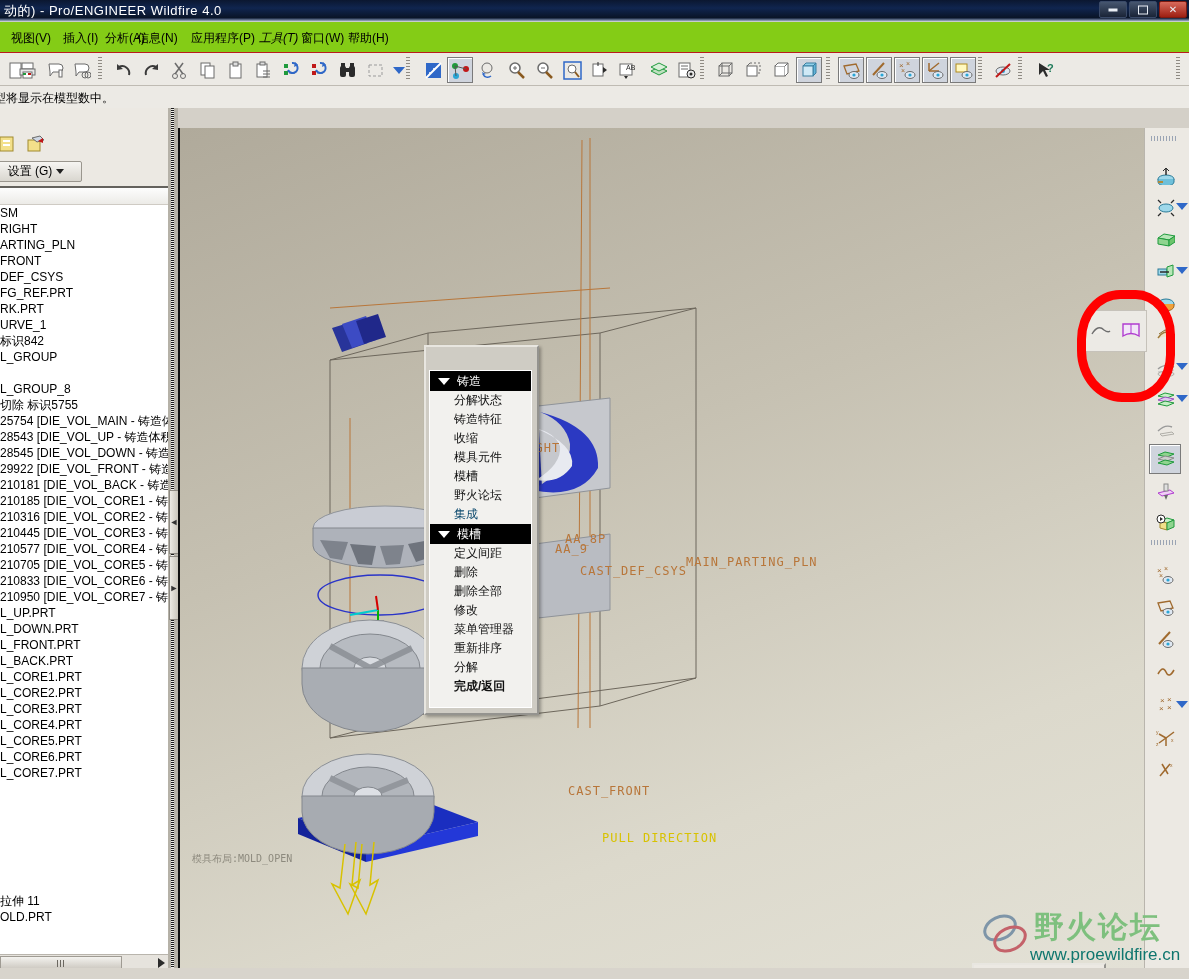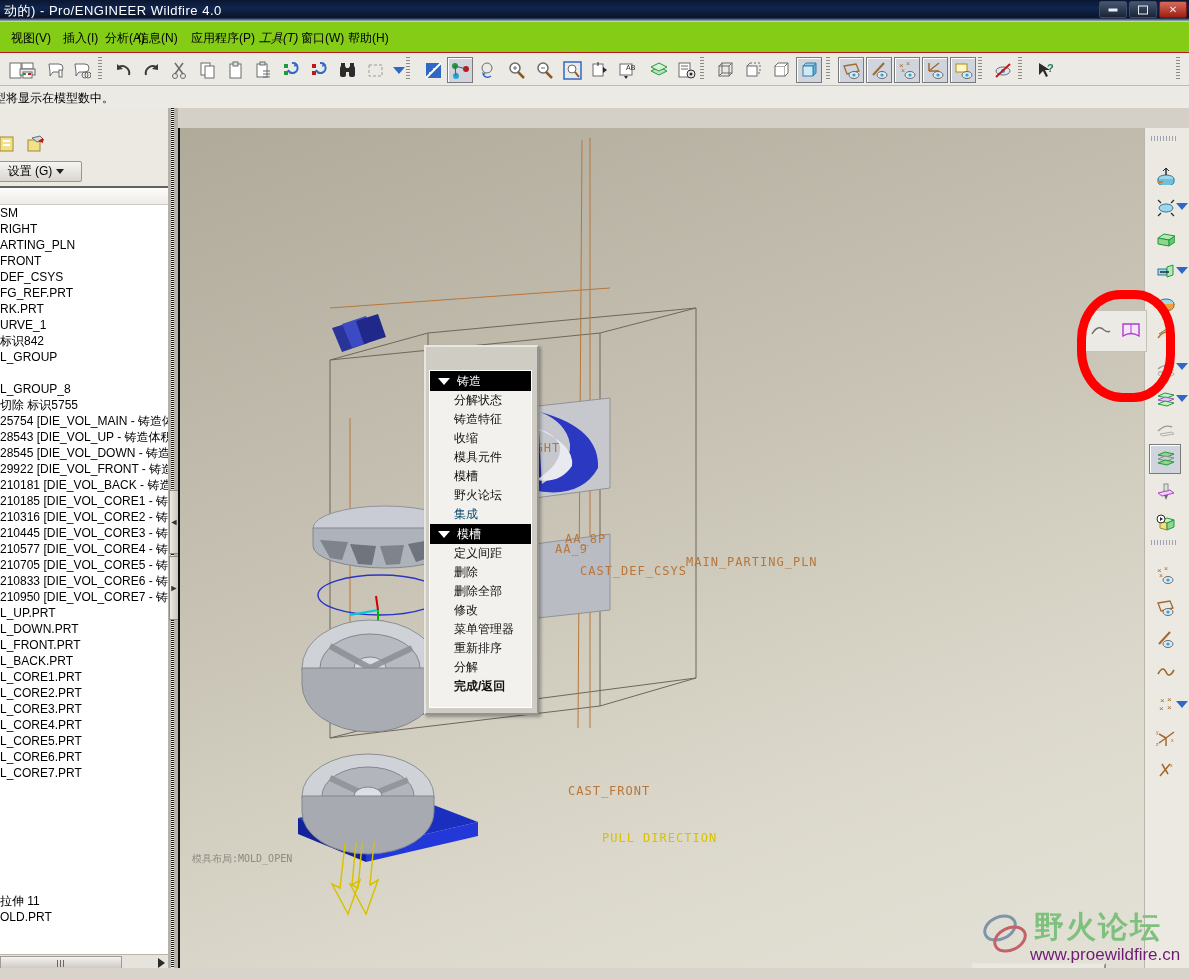--- a/index.html
+++ b/index.html
@@ -116,21 +116,21 @@
     font-size:12px;padding-left:8px;gap:7px;}
   .mm-sec .tri{width:0;height:0;border-left:6px solid transparent;
     border-right:6px solid transparent;border-top:7px solid #fff;}
   .mm-item{height:19px;line-height:19px;font-size:12px;color:#101010;padding-left:24px;}
   .mm-item.dim{color:#0c4a6e;}
   .mm-item.bold{font-weight:bold;}
   
   #wm{position:absolute;left:978px;top:905px;width:211px;height:62px;}
   #wm .wmtext{position:absolute;left:56px;top:2px;font-size:30px;font-weight:bold;
     color:#7ec07e;letter-spacing:2px;font-family:"DejaVu Sans",sans-serif;}
-  #wm .wmurl{position:absolute;left:52px;top:40px;font-size:17px;color:#701a75;
+  #wm .wmurl{position:absolute;left:52px;top:40px;font-size:17px;color:#0f766e;
     font-family:"Liberation Sans",sans-serif;}
   #wm .wmlogo{position:absolute;left:2px;top:6px;width:54px;height:48px;}
   
   #minidlg{position:absolute;left:972px;top:963px;width:130px;height:18px;
     background:#ece9e3;border:2px outset #e8e6e0;}
   #minidlg .t{position:absolute;left:6px;top:2px;font-size:11px;color:#000;}
   #minidlg .b{position:absolute;right:6px;top:7px;width:10px;height:2px;background:#2b4a8b;}
   #bottomstrip{position:absolute;left:0;top:968px;width:1189px;height:11px;background:#d8d4cc;}
 </style>
 </head>

